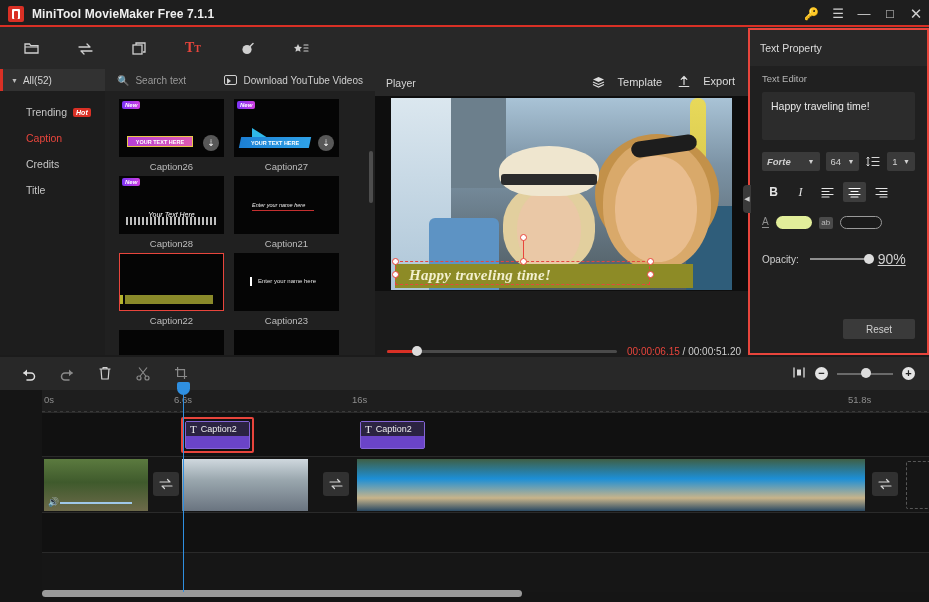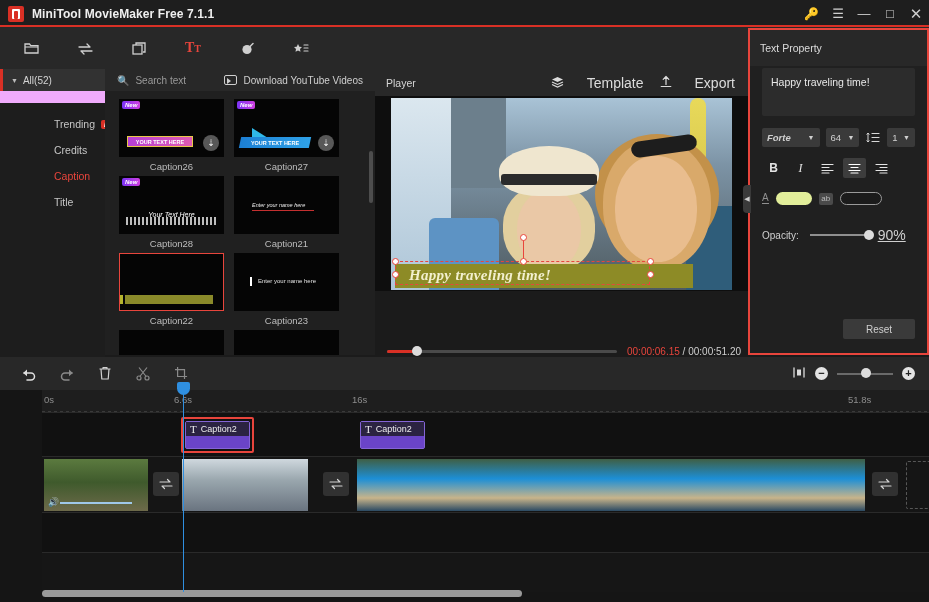--- a/index.html
+++ b/index.html
@@ -65,21 +65,21 @@
     font-size:10px; color:#d4d4d4; padding-left:8px; border-left:3px solid #d93025;
     background:#323232;
   }
   .caret { font-size:7px; color:#bbb; }
   .search-box { display:flex; align-items:center; gap:6px; margin-left:12px; font-size:10px; color:#9a9a9a; }
   .mag { font-size:10px; }
   .yt-dl { margin-left:auto; margin-right:12px; display:flex; align-items:center; gap:6px; font-size:10px; color:#cfcfcf; }
   .yt-ico { width:13px; height:10px; border:1.3px solid #cfcfcf; border-radius:2px; position:relative; }
   .yt-ico::after{content:"";position:absolute;left:2px;top:2px;border-left:4px solid #cfcfcf;border-top:3px solid transparent;border-bottom:3px solid transparent;}
 
-  .lib-side { position:absolute; left:0; top:34px; width:105px; height:264px; background:#1d1d1d; padding-top:8px;padding-left:28px; }
+  .lib-side { position:absolute; left:0; top:22px; width:105px; height:264px; background:#1d1d1d; padding-top:8px; }
   .cat { height:26px; display:flex; align-items:center; padding-left:26px; font-size:10.5px; color:#c6c6c6; cursor:default; gap:6px; }
   .cat.sel { color:#e8453c; }
   .hot { background:#d93025; color:#fff; font-size:7px; font-style:italic; font-weight:bold;
          padding:1px 3px; border-radius:2px; line-height:1; }
 
   .lib-grid { position:absolute; left:105px; top:22px; width:270px; height:264px; overflow:hidden; background:#202020; }
   .grid-inner { display:flex; flex-wrap:wrap; gap:0 10px; padding:8px 12px 0 14px; }
   .card { width:105px; margin-bottom:4px; }
   .thumb {
     width:105px; height:58px; background:#050505; position:relative; overflow:hidden;
@@ -116,21 +116,21 @@
   .bar22::before{content:"";position:absolute;left:-5px;top:0;width:3px;height:9px;background:#b5b52f;}
   .t23 { position:absolute; left:24px; top:25px; font-size:6px; color:#e4e4e4; }
   .t23::before{content:"";position:absolute;left:-8px;top:-1px;width:2px;height:9px;background:#fff;}
   .libsb { position:absolute; right:2px; top:60px; width:4px; height:52px; background:#4d4d4d; border-radius:2px; }
 
   
   .player { position:absolute; left:375px; top:69px; width:373px; height:286px; background:#1b1b1b; }
   .player-head { position:absolute; left:0; top:0; width:373px; height:27px; background:#282828; display:flex; align-items:center; }
   .ph-title { font-size:10.5px; color:#d5d5d5; margin-left:11px; }
   .ph-actions { margin-left:auto; display:flex; align-items:center; gap:16px; margin-right:13px; }
-  .ph-item { display:flex; align-items:center; gap:23px; font-size:14px; color:#dcdcdc; }
+  .ph-item { display:flex; gap:13px; font-size:11px; color:#dcdcdc; }
   .stage { position:absolute; left:0; top:27px; width:373px; height:195px; background:#0e0e0e;
            display:flex; align-items:center; justify-content:center; }
   .video { position:relative; width:341px; height:192px; overflow:hidden;
            background:linear-gradient(180deg,#a9c3d6 0%, #7c93a5 35%, #4e5a60 100%); }
   .v-win { position:absolute; left:0; top:0; width:60px; height:192px;
            background:linear-gradient(180deg,#dbe7ef,#aec6d8); }
   .v-win2 { position:absolute; left:60px; top:0; width:55px; height:90px; background:#6c7f8c; }
   .v-seat { position:absolute; left:38px; top:120px; width:70px; height:72px;
             background:#5d93c4; border-radius:6px 6px 0 0; }
   .v-yellow { position:absolute; right:26px; top:0; width:16px; height:130px;
@@ -356,25 +356,25 @@
         <span class="yt-ico"></span>
         <span>Download YouTube Videos</span>
       </div>
     </div>
 
     <div class="lib-side">
       <div class="cat">
         <span>Trending</span>
         <span class="hot">Hot</span>
       </div>
+      <div class="cat sel">
+        <span>Caption</span>
+      </div>
       <div class="cat">
         <span>Credits</span>
-      </div>
-      <div class="cat sel">
-        <span>Caption</span>
       </div>
       <div class="cat">
         <span>Title</span>
       </div>
     </div>
 
     <div class="lib-grid">
       <div class="grid-inner">
 
         <div class="card">
@@ -530,20 +530,21 @@
               </svg>
           </div>
         </div>
       </div>
     </div>
   </div>
 
   <div class="tp">
     <div class="tp-arrow">◀</div>
     <div class="tp-head">Text Property</div>
+    <div class="tp-sub">Text Editor</div>
     <div class="tp-editor">Happy traveling time!</div>
 
     <div class="tp-row1">
       <div class="sel-ctl sel-font">
         <span>Forte</span>
         <span style="font-size:7px;font-style:normal">▼</span>
       </div>
       <div class="sel-ctl sel-size">
         <span>64</span>
         <span style="font-size:7px">▼</span>

